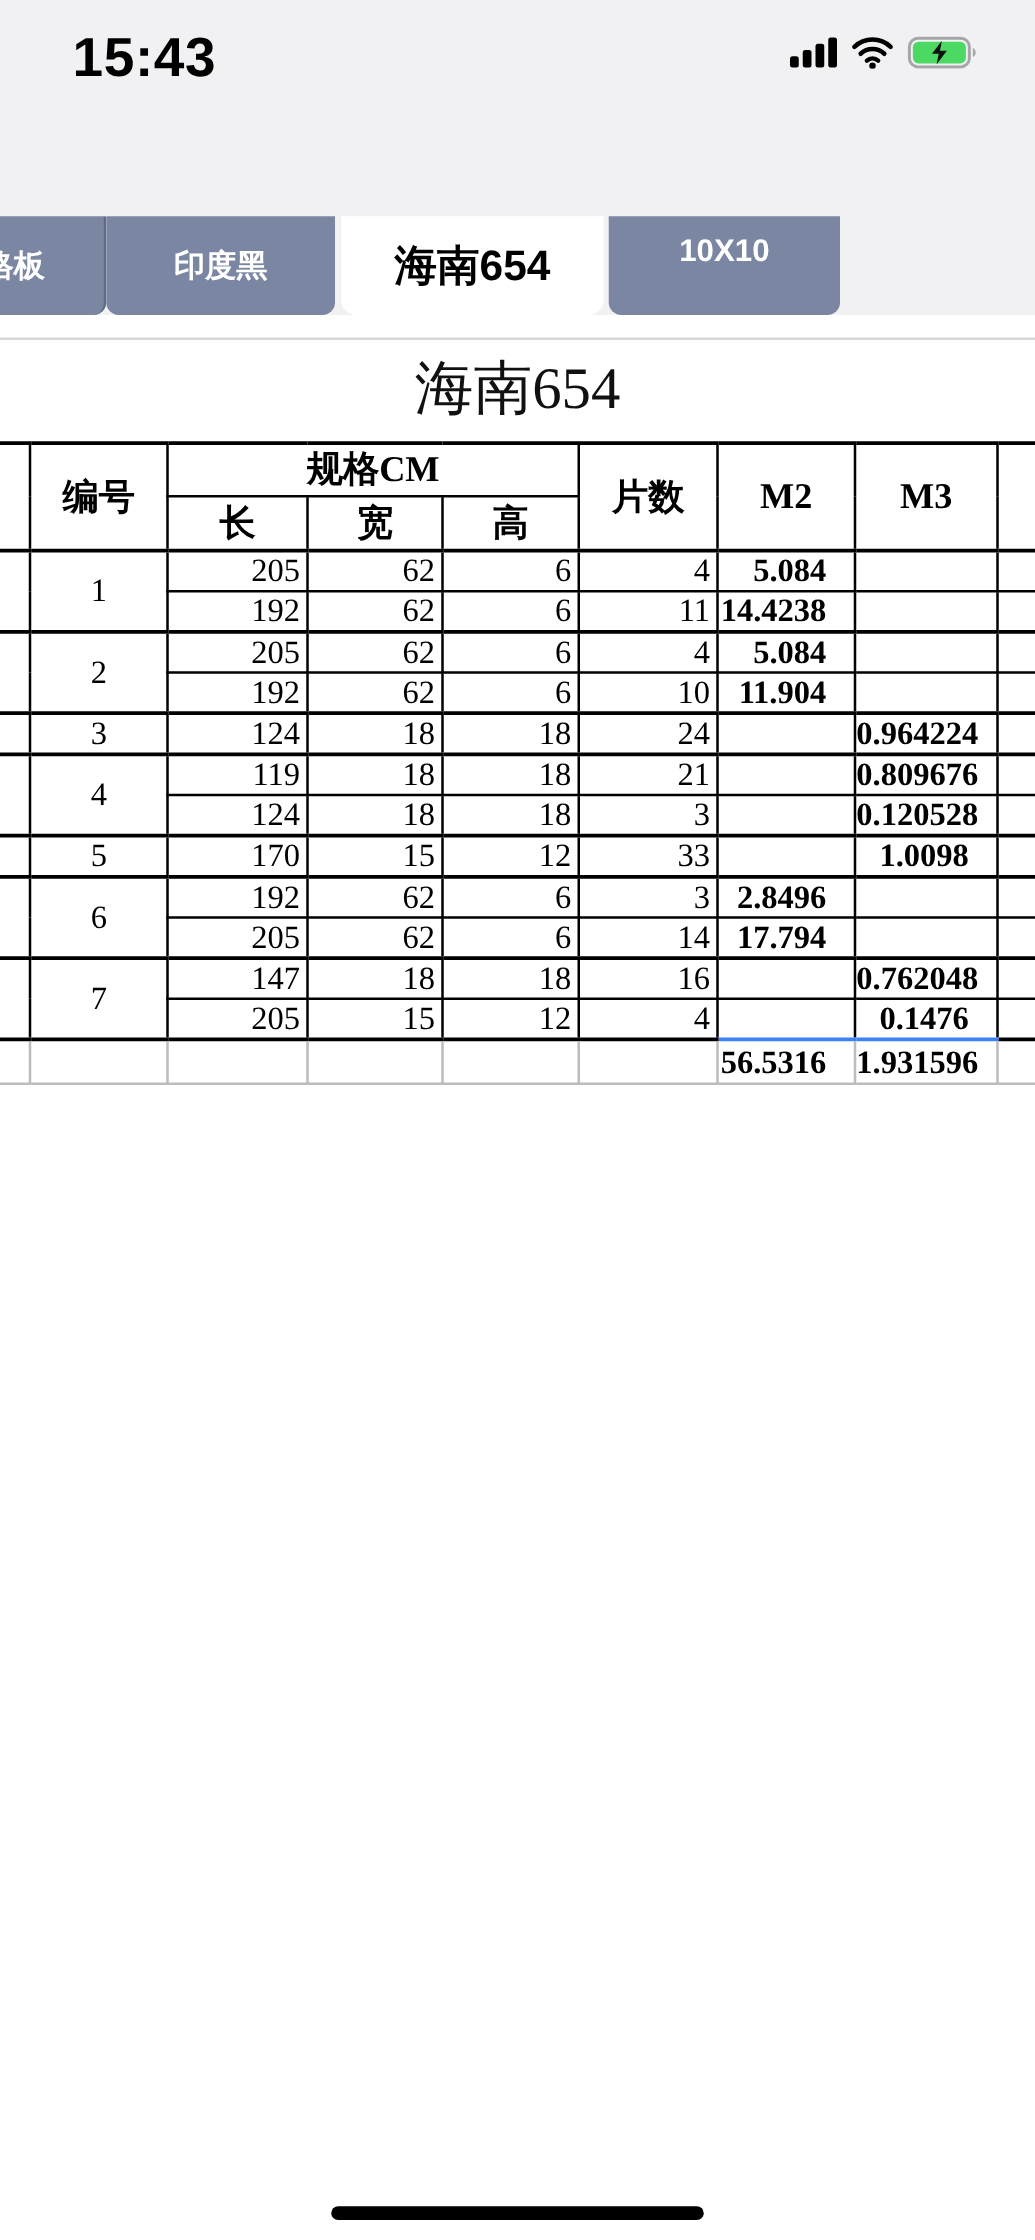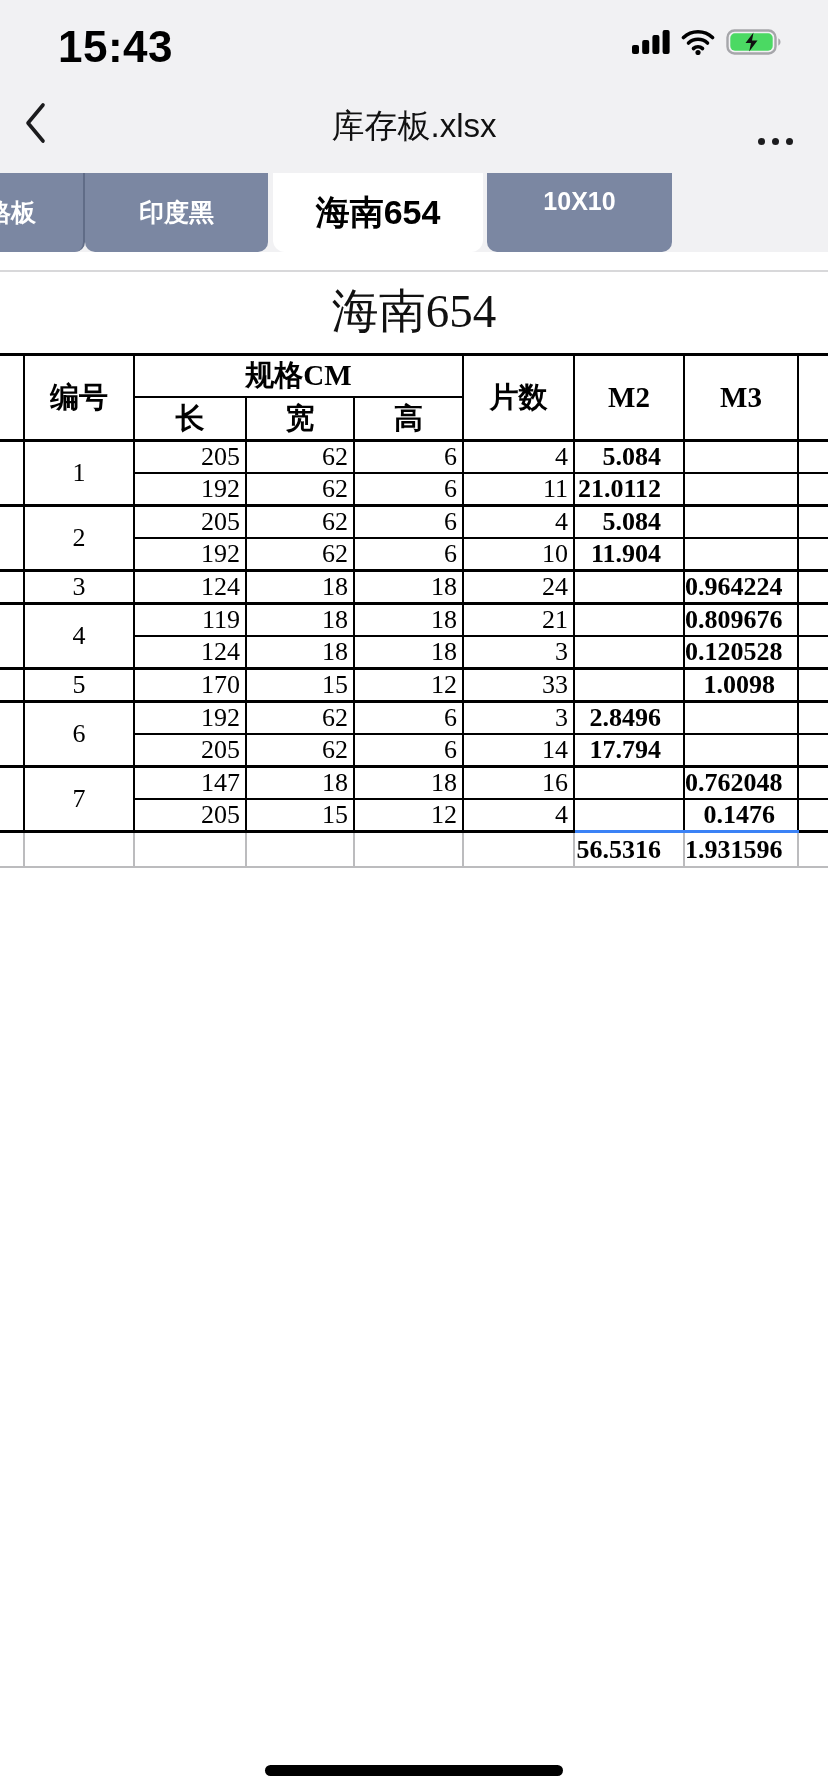--- a/index.html
+++ b/index.html
@@ -99,33 +99,20 @@
         <svg width="56" height="26" viewBox="0 0 56 26">
           <rect x="1.5" y="1.5" width="48" height="23" rx="7" fill="none" stroke="#a6a6aa" stroke-width="2.4"></rect>
           <rect x="4.3" y="4.3" width="42.4" height="17.4" rx="4.6" fill="#4bd963"></rect>
           <path d="M27.5 3.5 L19.5 14 L25 14 L23.2 22.5 L31.5 11.6 L26 11.6 Z" fill="#111"></path>
           <path d="M52.3 9.2 a4.3 4.3 0 0 1 0 7.6 Z" fill="#a6a6aa"></path>
         </svg>
       </span>
     </div>
   </div>
 
-  <div class="navbar">
-    <div class="backbtn">
-      <svg width="26" height="46" viewBox="0 0 26 46">
-        <path d="M21 5 L6 23 L21 41" fill="none" stroke="#1b1b1d" stroke-width="3.6" stroke-linecap="round" stroke-linejoin="round"></path>
-      </svg>
-    </div>
-    <div class="navtitle">库存板.xlsx</div>
-    <div class="morebtn">
-      <i></i>
-        <i></i>
-        <i></i>
-    </div>
-  </div>
 
   <div class="tabstrip">
     <div class="tab tab-first">
       <span>格板</span>
     </div>
     <div class="tab tab-2">
       <span>印度黑</span>
     </div>
     <div class="tab tab-active">
       <span>海南654</span>
@@ -176,21 +163,21 @@
               <td class="num">4</td>
               <td class="amt">5.084</td>
               <td class="amt"></td>
               <td></td>
             </tr>
             <tr class="drow">
               <td class="num">192</td>
               <td class="num">62</td>
               <td class="num">6</td>
               <td class="num">11</td>
-              <td class="amt">21.0112</td>
+              <td class="amt">14.4238</td>
               <td class="amt"></td>
               <td></td>
             </tr>
             <tr class="drow gstart">
               <td rowspan="2"></td>
               <td class="gid" rowspan="2">2</td>
               <td class="num">205</td>
               <td class="num">62</td>
               <td class="num">6</td>
               <td class="num">4</td>

